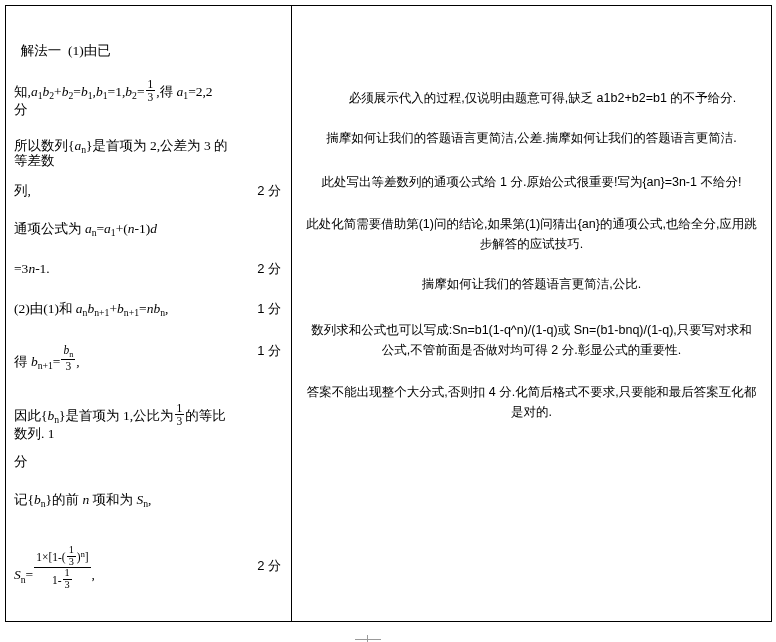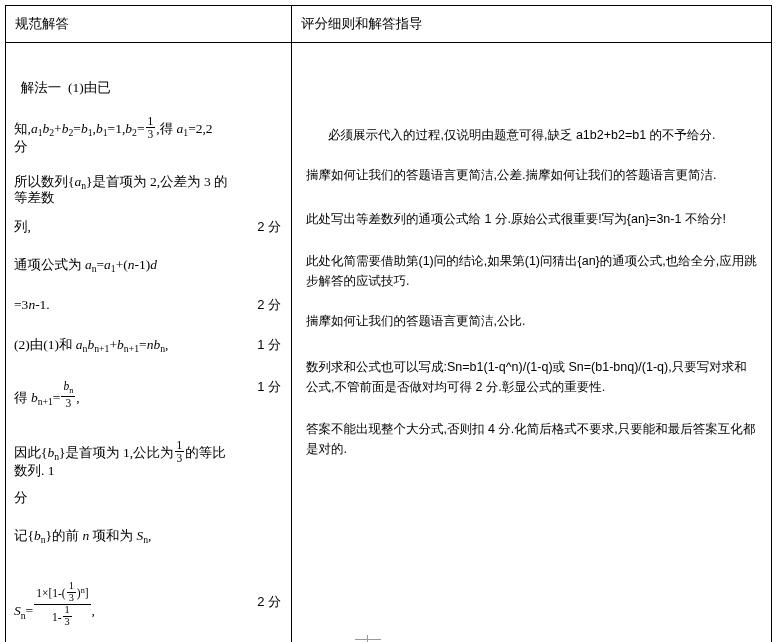--- a/index.html
+++ b/index.html
@@ -87,20 +87,21 @@
 
   
   .right-inner {
     padding: 0;
     font-family: "Liberation Sans", sans-serif;
     font-size: 12.5px;
     line-height: 1.6;
   }
   .rrow {
     padding: 0 14px 0 14px;
+    text-align: center;
   }
   .rrow.indent { text-indent: 22px; }
 
   .footer {
     position: absolute;
     left: 0;
     bottom: 0;
     width: 776px;
     height: 12px;
   }
@@ -120,28 +121,20 @@
     background: #999;
   }
 </style>
 </head>
 <body>
 
 <div class="page">
 
   <table class="main">
     <tbody>
-        <tr>
-      <td class="col-left">
-        <div class="hdr">规范解答</div>
-      </td>
-      <td class="col-right">
-        <div class="hdr">评分细则和解答指导</div>
-      </td>
-    </tr>
     <tr>
 
       <td class="col-left body-cell">
         <div class="left-inner">
 
           <div style="height:38px"></div>
 
           <div class="lrow">
             <span class="ltext">&nbsp;&nbsp;解法一&nbsp; (1)由已</span>
           </div>

